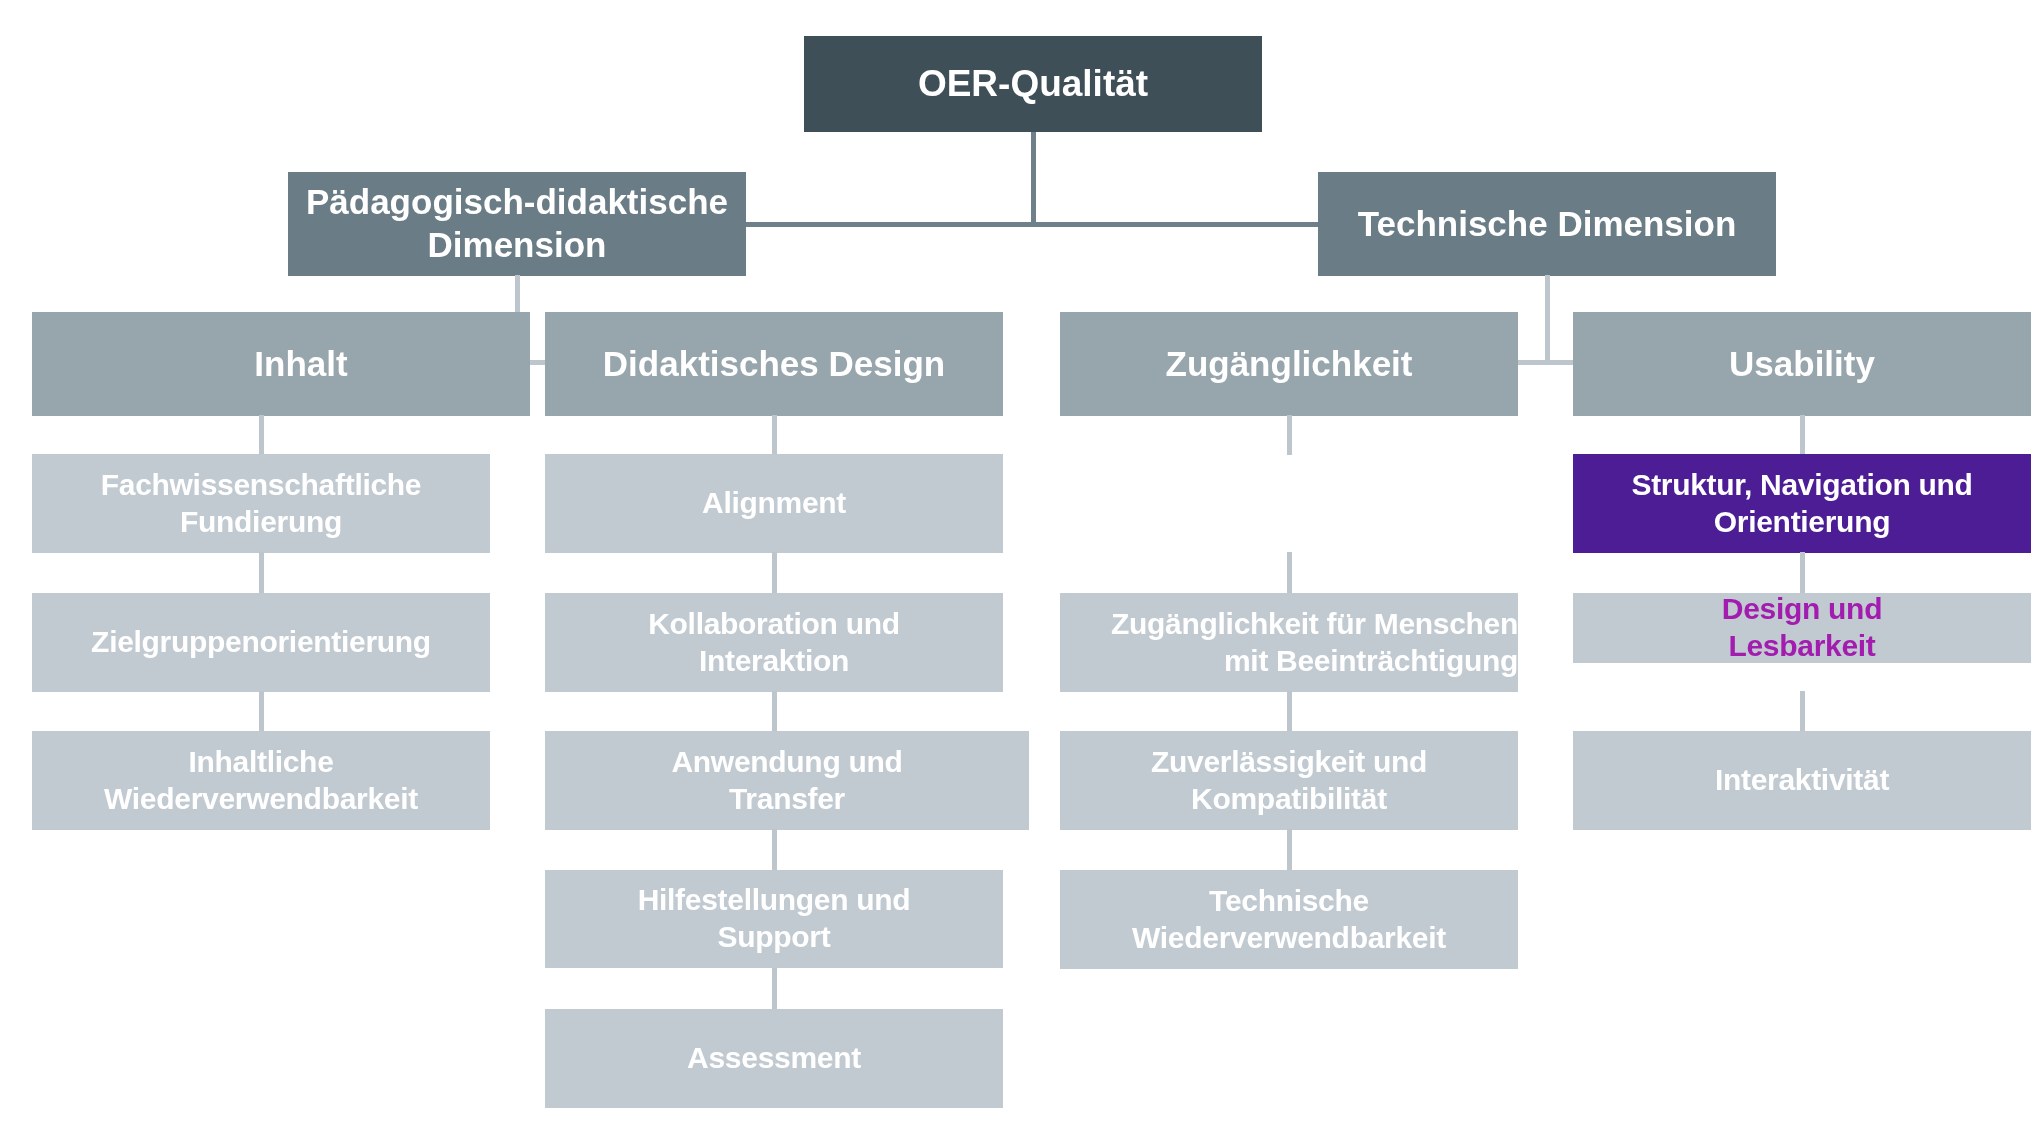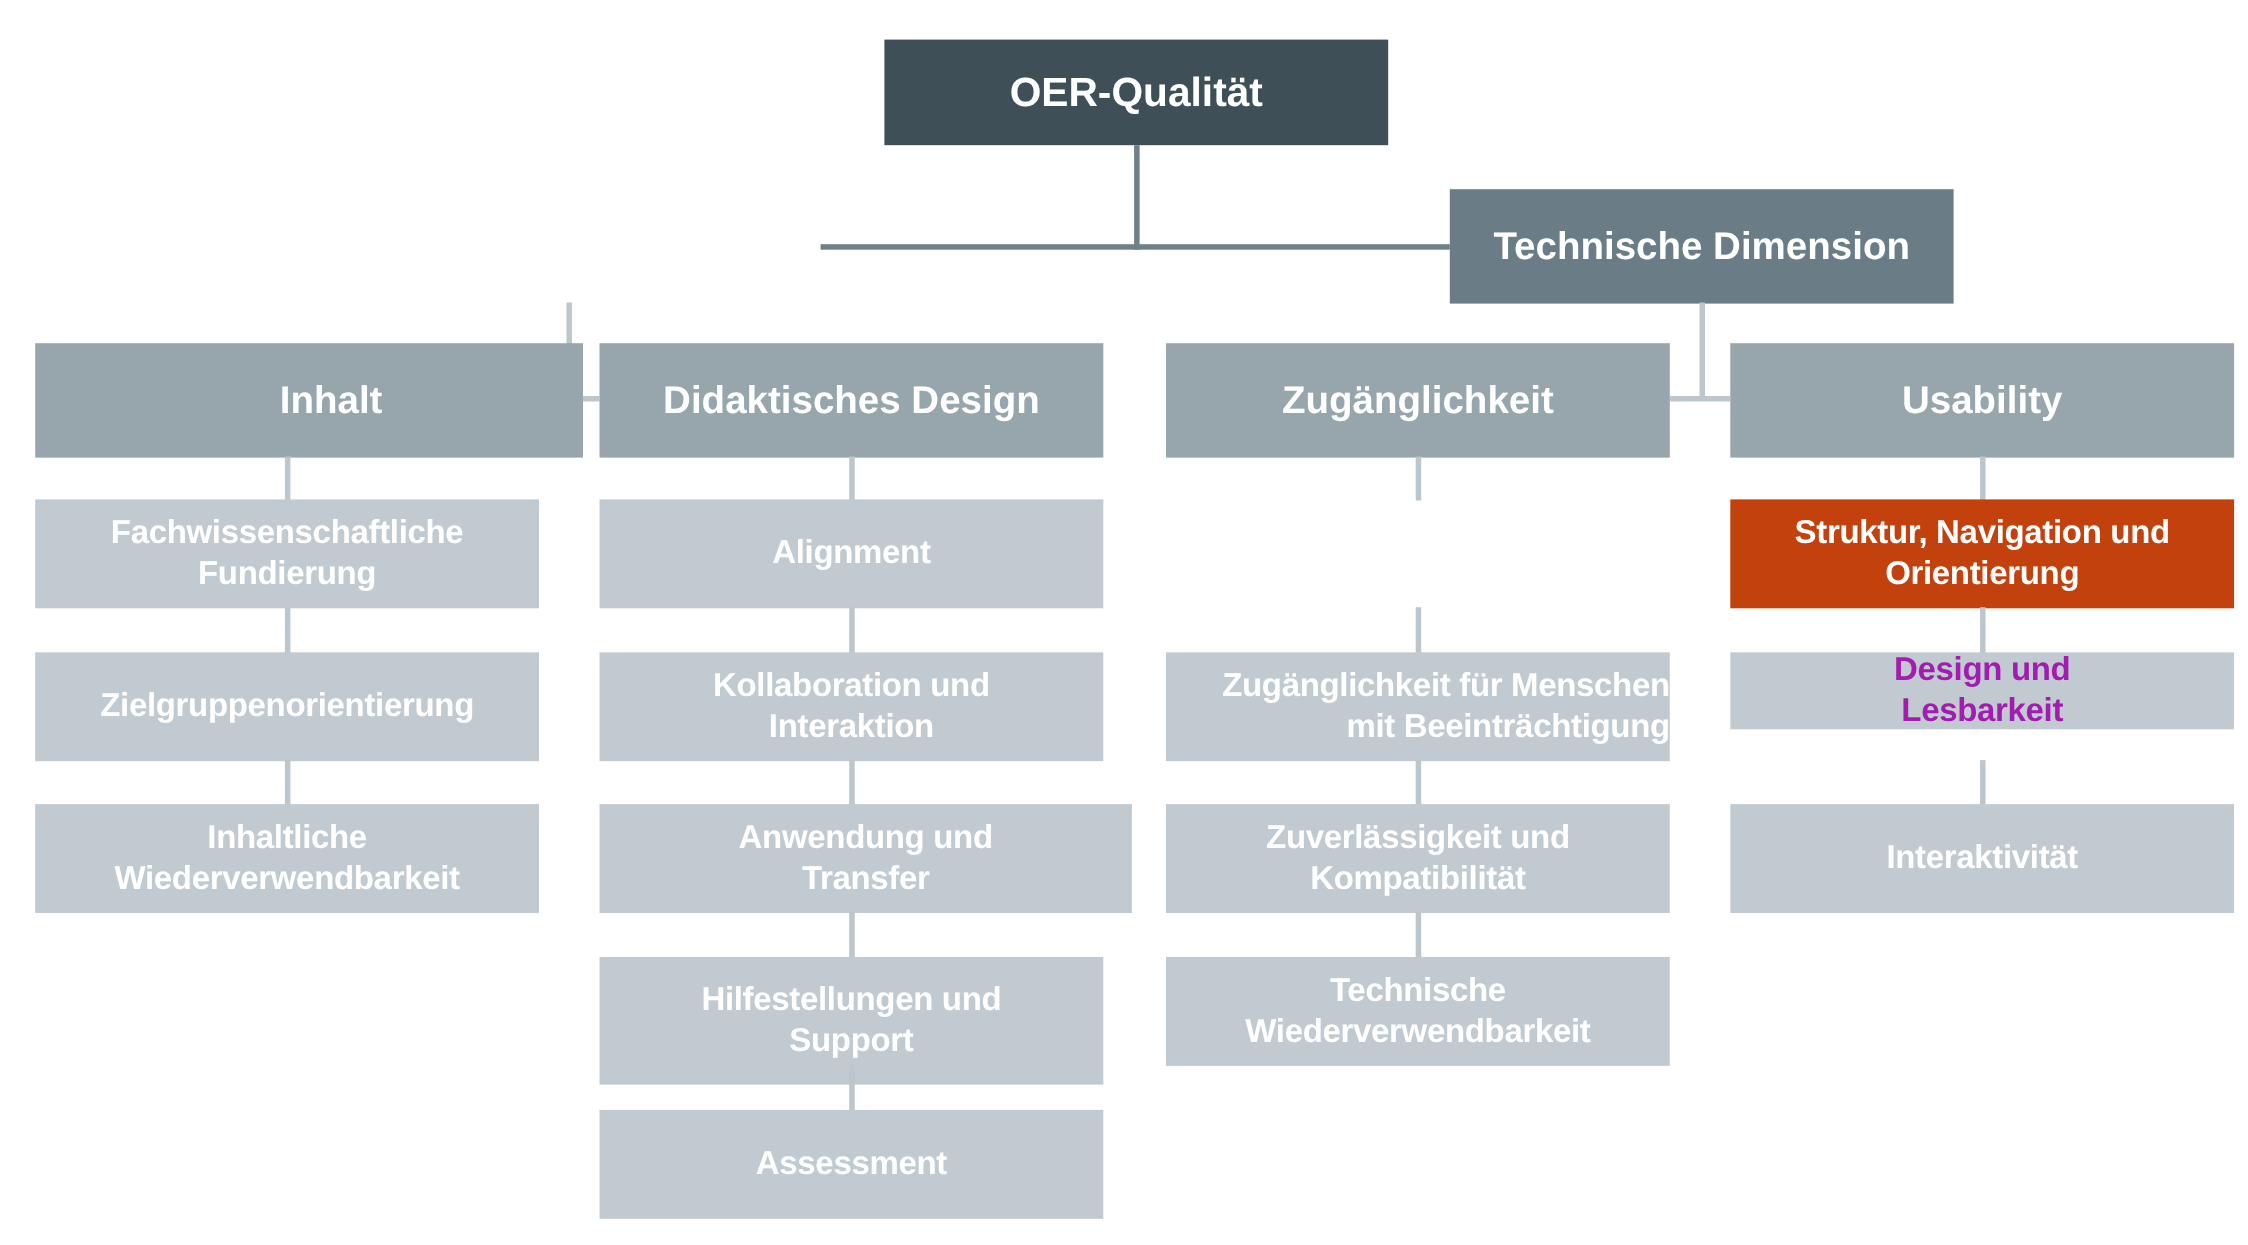--- a/index.html
+++ b/index.html
@@ -21,20 +21,24 @@
 </style>
 </head>
 <body style="background: rgb(255, 255, 255);">
 
 <div id="chart">
     <div class="node lvl1" style="left: 804px; top: 36px; width: 458px; height: 96px; background: rgb(62, 79, 88); color: rgb(255, 255, 255);">
       <span>OER-Qualität</span>
     </div>
     <div class="line" style="left: 1031px; top: 132px; width: 5px; height: 95px; background: rgb(110, 128, 138);"></div>
     <div class="line" style="left: 746px; top: 222px; width: 572px; height: 5px; background: rgb(110, 128, 138);"></div>
+    <div class="node lvl2" style="left: 288px; top: 172px; width: 458px; height: 104px; background: rgb(106, 124, 133); color: rgb(255, 255, 255);">
+      <span>Pädagogisch-didaktische
+Dimension</span>
+    </div>
     <div class="line" style="left: 515px; top: 275px; width: 5px; height: 87px; background: rgb(188, 198, 204);"></div>
     <div class="line" style="left: 490px; top: 360px; width: 55px; height: 5px; background: rgb(188, 198, 204);"></div>
     <div class="node lvl3" style="left: 32px; top: 312px; width: 458px; height: 104px; background: rgb(151, 165, 173); color: rgb(255, 255, 255); padding-left: 40px;">
       <span>Inhalt</span>
     </div>
     <div class="line" style="left: 259px; top: 415px; width: 5px; height: 40px; background: rgb(188, 198, 204);"></div>
     <div class="node leaf" style="left: 32px; top: 454px; width: 458px; height: 99px; background: rgb(194, 202, 209); color: rgb(255, 255, 255);">
       <span>Fachwissenschaftliche
 Fundierung</span>
     </div>
@@ -58,21 +62,21 @@
     <div class="node leaf" style="left: 545px; top: 593px; width: 458px; height: 99px; background: rgb(194, 202, 209); color: rgb(255, 255, 255);">
       <span>Kollaboration und
 Interaktion</span>
     </div>
     <div class="line" style="left: 772px; top: 691px; width: 5px; height: 41px; background: rgb(188, 198, 204);"></div>
     <div class="node leaf" style="left: 545px; top: 731px; width: 484px; height: 99px; background: rgb(194, 202, 209); color: rgb(255, 255, 255);">
       <span>Anwendung und
 Transfer</span>
     </div>
     <div class="line" style="left: 772px; top: 829px; width: 5px; height: 42px; background: rgb(188, 198, 204);"></div>
-    <div class="node leaf" style="left: 545px; top: 870px; width: 458px; height: 116px; background: rgb(194, 202, 209); color: rgb(255, 255, 255); justify-content: center;">
+    <div class="node leaf" style="left: 545px; top: 870px; width: 458px; height: 98px; background: rgb(194, 202, 209); color: rgb(255, 255, 255); justify-content: center;">
       <span>Hilfestellungen und
 Support</span>
     </div>
     <div class="line" style="left: 772px; top: 968px; width: 5px; height: 42px; background: rgb(188, 198, 204);"></div>
     <div class="node lvl2" style="left: 1318px; top: 172px; width: 458px; height: 104px; background: rgb(106, 124, 133); color: rgb(255, 255, 255);">
       <span>Technische Dimension</span>
     </div>
     <div class="node leaf" style="left: 545px; top: 1009px; width: 458px; height: 99px; background: rgb(194, 202, 209); color: rgb(255, 255, 255);">
       <span>Assessment</span>
     </div>
@@ -94,21 +98,21 @@
     </div>
     <div class="line" style="left: 1287px; top: 829px; width: 5px; height: 42px; background: rgb(188, 198, 204);"></div>
     <div class="node leaf" style="left: 1060px; top: 870px; width: 458px; height: 99px; background: rgb(194, 202, 209); color: rgb(255, 255, 255);">
       <span>Technische
 Wiederverwendbarkeit</span>
     </div>
     <div class="node lvl3" style="left: 1573px; top: 312px; width: 458px; height: 104px; background: rgb(151, 165, 173); color: rgb(255, 255, 255);">
       <span>Usability</span>
     </div>
     <div class="line" style="left: 1800px; top: 415px; width: 5px; height: 40px; background: rgb(188, 198, 204);"></div>
-    <div class="node leaf" style="left: 1573px; top: 454px; width: 458px; height: 99px; background: #c2410c; color: rgb(255, 255, 255);">
+    <div class="node leaf" style="left: 1573px; top: 454px; width: 458px; height: 99px; background: #4c1d95; color: rgb(255, 255, 255);">
       <span>Struktur, Navigation und
 Orientierung</span>
     </div>
     <div class="line" style="left: 1800px; top: 552px; width: 5px; height: 42px; background: rgb(188, 198, 204);"></div>
     <div class="node leaf" style="left: 1573px; top: 593px; width: 458px; height: 70px; background: rgb(194, 202, 209); color: #a21caf;">
       <span>Design und
 Lesbarkeit</span>
     </div>
     <div class="line" style="left: 1800px; top: 691px; width: 5px; height: 41px; background: rgb(188, 198, 204);"></div>
     <div class="node leaf" style="left: 1573px; top: 731px; width: 458px; height: 99px; background: rgb(194, 202, 209); color: rgb(255, 255, 255);">

